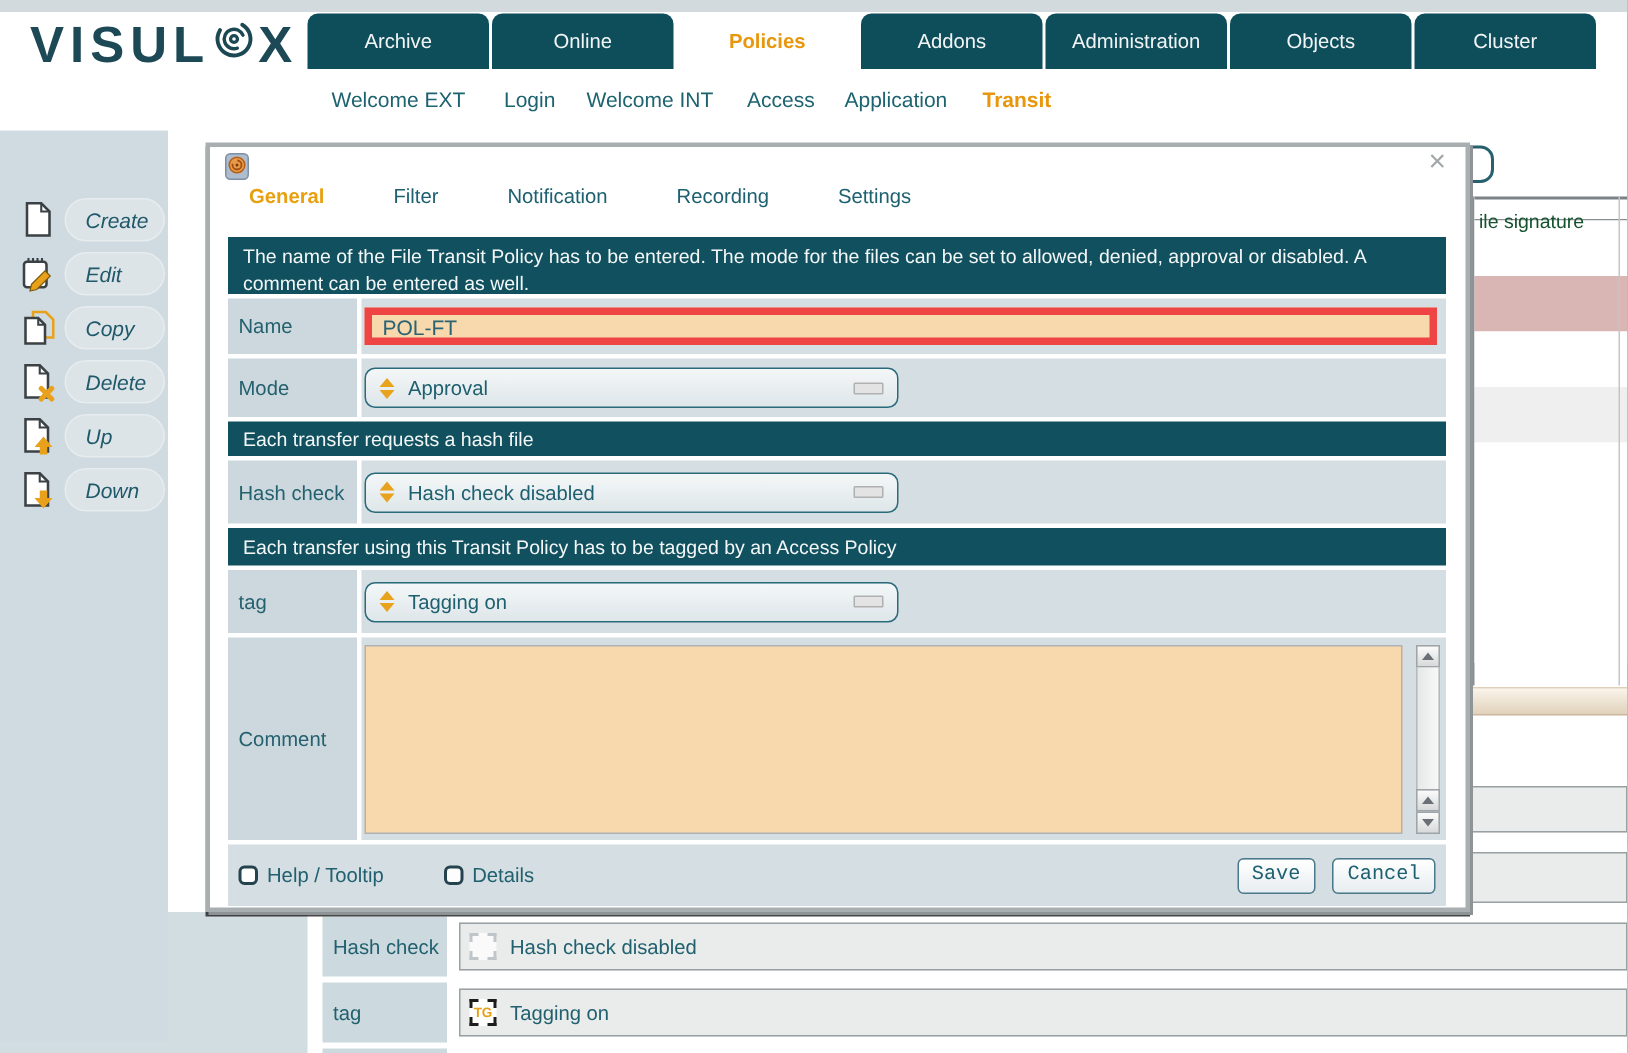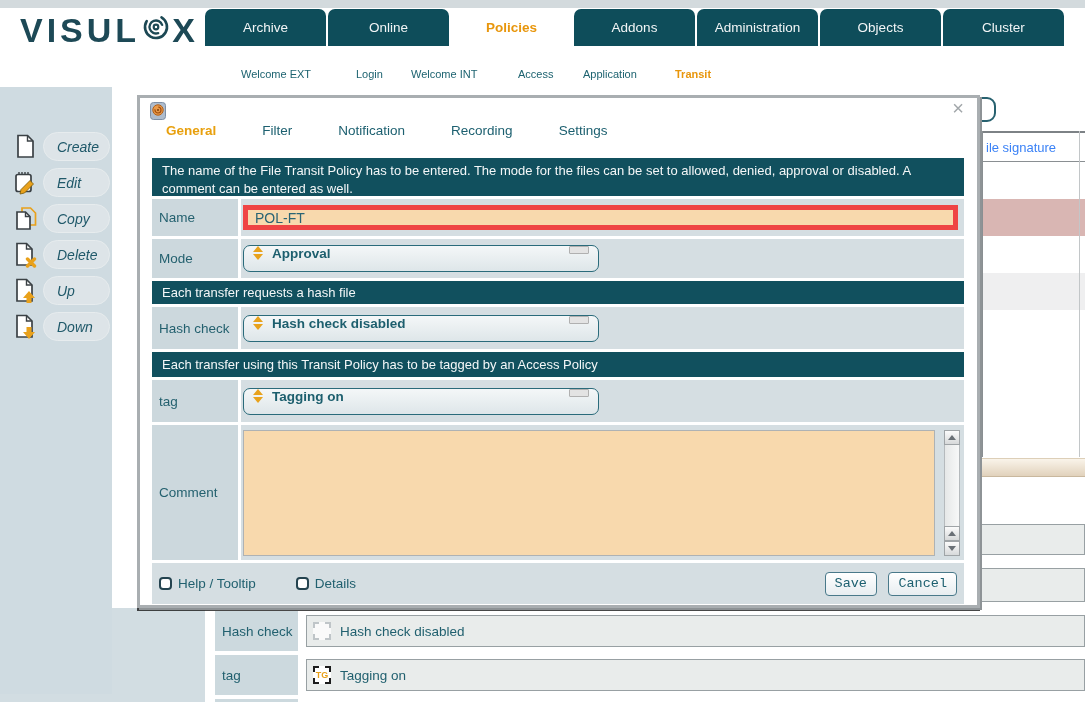--- a/index.html
+++ b/index.html
@@ -13,37 +13,37 @@
   
   .topstrip { position:absolute; left:0; top:0; width:1085px; height:8px; background:#d3dadd; }
   .logo { position:absolute; left:20px; top:11px; display:flex; align-items:center;
           color:#1d4956; font-size:34px; font-weight:bold; letter-spacing:4px; }
   .logo svg { margin:0 1px; }
   .navtabs { position:absolute; left:205px; top:9px; display:flex; gap:2px; z-index:5; }
   .navtab { width:121px; height:37px; background:#0e4d5a; color:#f2f5f6;
             border-radius:7px 7px 0 0; display:flex; align-items:center; justify-content:center;
             font-size:13.5px; cursor:default; }
   .navtab.active { background:#ffffff; color:#e8960c; font-weight:bold; }
-  .subnav-item { position:absolute; top:68px; font-size:11px; color:#1d6370;margin-left:20px; }
+  .subnav-item { position:absolute; top:58px; font-size:14px; color:#1d6370; }
   .subnav-item.active { color:#e8960c; font-weight:bold; }
   
   .sidebar { position:absolute; left:0; top:87px; width:112px; height:607px; background:#cfdbe1; z-index:2;font-style:italic; }
   .side-btn { position:absolute; left:0; width:112px; height:30px; }
   .side-btn .ico { position:absolute; left:14px; top:2px; }
   .side-btn .pill { position:absolute; left:43px; top:0; width:67px; height:29px;
                     background:#dde4e8; border:1px solid #e7ecee; border-radius:15px;
                     display:flex; align-items:center; padding-left:13px;
                     color:#20596a; font-size:14px; }
   
   .bg-frag-input { position:absolute; left:966px; top:97px; width:30px; height:25px;
                    background:#fff; border:2px solid #27616f; border-radius:9px; z-index:1; }
   .bg-table { position:absolute; left:982px; top:131px; width:103px; height:326px;
               border-left:1px solid #8a8f92; z-index:1; }
-  .bg-table .thead { height:31px; background:#fff; border-top:2px solid #7d8286;
-                     border-bottom:1px solid #8a8f92; color:#3b82f6; font-size:13px;
+  .bg-table .thead { height:16px; background:#fff; border-top:2px solid #7d8286;
+                     border-bottom:1px solid #8a8f92; color:#14532d; font-size:13px;
                      padding:7px 0 0 3px; }
   .bg-table .trow { height:37px; }
   .bg-table .col-line { position:absolute; left:96px; top:0; bottom:0; width:1px; background:#c2c6c8; }
   .bg-beige-bar { position:absolute; left:982px; top:458px; width:103px; height:19px;
                   background:linear-gradient(#faf4ea,#e1d2bc);
                   border-top:1px solid #ddcfb8; border-bottom:1px solid #c9b89e; z-index:1; }
   .bg-form { position:absolute; left:215px; top:520px; width:870px; z-index:1; }
   .bg-row { position:relative; display:flex; margin-bottom:4px; }
   .bg-row .lbl { width:83px; background:#ccd9de; color:#21606f; font-size:13.5px;
                  display:flex; align-items:center; padding-left:7px; margin-right:4px; }
@@ -71,21 +71,21 @@
   .frow { display:flex; margin-bottom:3px; background:#fff; }
   .frow .flabel { width:86px; background:#ccd8dd; color:#24616f; font-size:13.5px;
                   display:flex; align-items:center; padding-left:7px; margin-right:3px; flex-shrink:0; }
   .frow .fcell { flex:1; background:#d5dee2; display:flex; align-items:center; position:relative; }
   .txt-input { height:25px; flex:1; margin:0 6px 0 2px; background:#f8d9ad;
                border:5px solid #ef4444; color:#2a6474; font-size:14px; padding-left:7px;
                font-family:"Liberation Sans",sans-serif; outline:none; }
   .dropdown { width:356px; height:27px; margin-left:2px;
               background:linear-gradient(#f4f7f8,#dee6e9);
               border:1.5px solid #2a6b7b; border-radius:7px;
-              display:flex; align-items:flex-start; padding:0 9px; cursor:default;font-weight:bold; }
+              display:flex; align-items:center; padding:0 9px; cursor:default; }
   .dd-arrows { display:flex; flex-direction:column; gap:2px; }
   .dd-arrows .up { width:0; height:0; border-left:5px solid transparent;
                    border-right:5px solid transparent; border-bottom:6px solid #e8a21c; }
   .dd-arrows .dn { width:0; height:0; border-left:5px solid transparent;
                    border-right:5px solid transparent; border-top:6px solid #e8a21c; }
   .dd-text { margin-left:9px; font-size:13.5px; color:#1d5f6e; }
   .dd-handle { margin-left:auto; width:20px; height:8px; background:#e3e3e3;
                border:1px solid #b0b0b0; border-radius:1px; }
   .comment-area { margin:5px 0 4px 2px; width:692px; height:126px; background:#f8d9ad;
                   border:1px solid #aeb2b4; resize:none; outline:none;

